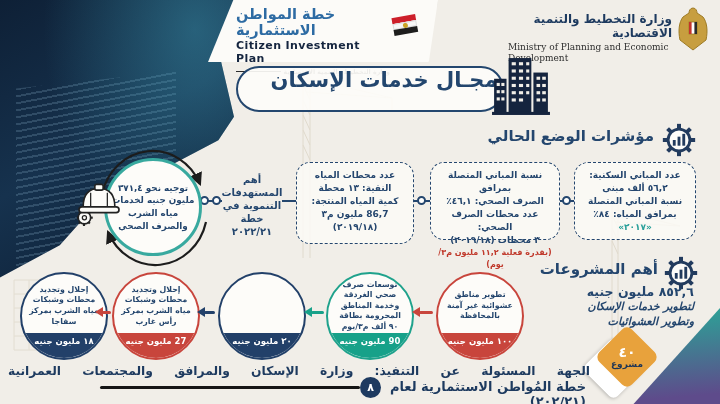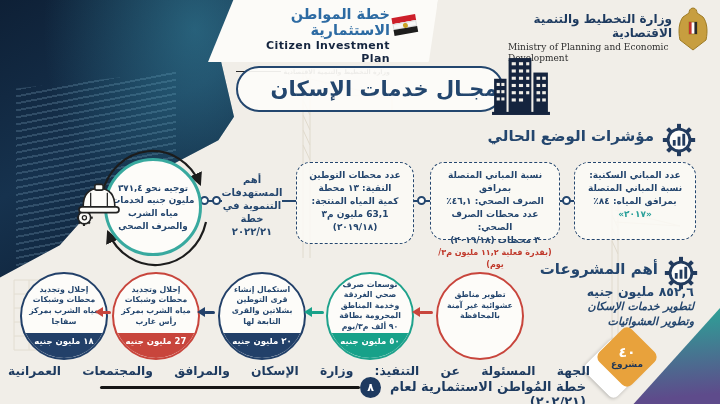--- a/index.html
+++ b/index.html
@@ -15,42 +15,42 @@
          background:linear-gradient(150deg,#0e2036 0%,#16324e 45%,#0a1a2f 100%);}
   .photo::before{content:"";position:absolute;left:16px;top:80px;width:160px;height:190px;
          background:repeating-linear-gradient(175deg,rgba(150,190,215,.22) 0 2px,rgba(0,0,0,0) 2px 7px);
          transform:skewY(-6deg);}
   .photo::after{content:"";position:absolute;inset:0;
          background:radial-gradient(ellipse at 75% 10%,rgba(64,160,185,.45),transparent 55%);}
 
   
   .brand-panel{position:absolute;left:208px;top:0;width:230px;height:62px;background:#fcfbf8;
          clip-path:polygon(11% 0,100% 0,96% 100%,0 100%);box-shadow:0 2px 6px rgba(0,0,0,.18);}
-  .brand-content{position:absolute;left:236px;top:6px;width:154px;text-align:right;}
+  .brand-content{position:absolute;left:236px;top:6px;width:154px;text-align:left;}
   .brand-ar{font-size:14.5px;font-weight:bold;color:#2d6ba3;}
   .brand-en{direction:ltr;font-size:11px;font-weight:bold;color:#15253f;letter-spacing:.4px;margin-top:1px;}
   .brand-sub{display:flex;align-items:center;gap:3px;margin-top:3px;}
   .brand-sub-text{font-size:6.3px;color:#3c3c3c;font-weight:bold;white-space:nowrap;}
   .brand-sub-line{flex:1;height:1.5px;background:#2c2c2c;}
   .flag{position:absolute;left:393px;top:16px;width:24px;height:20px;transform:rotate(-10deg);}
   .flag-stripe{width:100%;height:6px;}
   .flag-red{background:#cd1f2a;}.flag-white{background:#f7f7f7;border:.5px solid #ddd;box-sizing:border-box;}
   .flag-black{background:#1d1d1d;}
   .flag-emblem{position:absolute;left:10px;top:7px;width:5px;height:5px;border-radius:50%;background:#c9a227;}
 
   
   .ministry{position:absolute;left:508px;top:12px;width:164px;}
   .ministry-ar{font-size:12px;font-weight:bold;color:#1d3a5f;text-align:right;}
   .ministry-en{direction:ltr;text-align:left;font-family:"DejaVu Serif",serif;font-size:9px;color:#2e2e2e;
          line-height:1.2;margin-top:2px;}
   .eagle{position:absolute;left:676px;top:6px;width:34px;height:46px;}
 
   
   .title-box{position:absolute;left:236px;top:66px;width:268px;height:46px;border:2.5px solid #23466e;
-         border-radius:24px;background:rgba(253,252,249,.92);display:flex;align-items:center;
+         border-radius:24px;background:rgba(253,252,249,.92);display:flex;align-items:flex-start;
          justify-content:center;padding:0 8px 0 36px;box-sizing:border-box;}
   .title-text{font-size:21px;font-weight:bold;color:#23466e;white-space:nowrap;}
   .buildings-icon{position:absolute;left:492px;top:56px;width:58px;height:60px;}
 
   
   .sec-heading{position:absolute;font-size:15px;font-weight:bold;color:#24466e;text-align:right;}
   #ind-heading{right:66px;top:127px;}
   #proj-heading{right:62px;top:260px;}
   .gear{position:absolute;width:38px;height:38px;}
   #ind-gear{left:660px;top:121px;}
@@ -238,36 +238,37 @@
     </g>
     <g fill="#223b5e">
       <rect x="13.5" y="20" width="3" height="6"></rect>
         <rect x="18.5" y="16.5" width="3" height="9.5"></rect>
         <rect x="23.5" y="13.5" width="3" height="12.5"></rect>
     </g>
   </svg>
 
   <div class="card" id="card1">
     <div>عدد المباني السكنية:</div>
+    <div>٥٦,٢ ألف مبنى</div>
     <div>نسبة المباني المتصلة</div>
     <div>بمرافق المياه: ٨٤٪</div>
     <div class="hl-teal">«٢٠١٧»</div>
   </div>
   <div class="card" id="card2">
     <div>نسبة المباني المتصلة بمرافق</div>
     <div>الصرف الصحي: ٤٦,١٪</div>
     <div>عدد محطات الصرف الصحي:</div>
     <div>٣ محطات (٢٠١٩/١٨)</div>
     <div class="hl-red">(بقدرة فعلية ١١,٢ مليون م٣/ يوم)</div>
   </div>
   <div class="card" id="card3">
-    <div>عدد محطات التوطين</div>
+    <div>عدد محطات المياه</div>
     <div>النقية: ١٣ محطة</div>
     <div>كمية المياه المنتجة:</div>
-    <div>63,1 مليون م٣</div>
+    <div>86,7 مليون م٣</div>
     <div>(٢٠١٩/١٨)</div>
   </div>
 
   <div class="hline" style="left:414px;top:200px;width:16px;"></div>
   <div class="ring" style="left:417px;top:196px;"></div>
   <div class="hline" style="left:560px;top:200px;width:14px;"></div>
   <div class="ring" style="left:562px;top:196px;"></div>
   <div class="hline" style="left:282px;top:200px;width:14px;"></div>
   <div class="hline" style="left:198px;top:200px;width:24px;"></div>
   <div class="ring" style="left:200px;top:196px;"></div>
@@ -338,27 +339,27 @@
   </svg>
 
   <div class="proj-summary">
     <div class="proj-amount">٨٥٢,٦ مليون جنيه</div>
     <div class="proj-desc">لتطوير خدمات الإسكان</div>
     <div class="proj-desc">وتطوير العشوائيات</div>
   </div>
 
   <div class="pcircle pc-red" id="pc1">
     <div class="pc-text">تطوير مناطق عشوائية غير آمنة بالمحافظة</div>
+    <div class="pc-band">١٠٠ مليون جنيه</div>
   </div>
   <div class="pcircle pc-teal" id="pc2">
     <div class="pc-text">توسعات صرف صحي الغردقة وخدمة المناطق المحرومة بطاقة ٩٠ ألف م٣/يوم</div>
-    <div class="pc-band">٥٠ مليون جنيه</div>
+    <div class="pc-band">90 مليون جنيه</div>
   </div>
   <div class="pcircle pc-navy" id="pc3">
-    <div class="pc-text">استكمال إنشاء قرى التوطين بشلاتين والقرى التابعة لها</div>
     <div class="pc-band">٣٠ مليون جنيه</div>
   </div>
   <div class="pcircle pc-red" id="pc4">
     <div class="pc-text">إحلال وتجديد محطات وشبكات مياه الشرب بمركز رأس غارب</div>
     <div class="pc-band">27 مليون جنيه</div>
   </div>
   <div class="pcircle pc-navy" id="pc5">
     <div class="pc-text">إحلال وتجديد محطات وشبكات مياه الشرب بمركز سفاجا</div>
     <div class="pc-band">١٨ مليون جنيه</div>
   </div>

